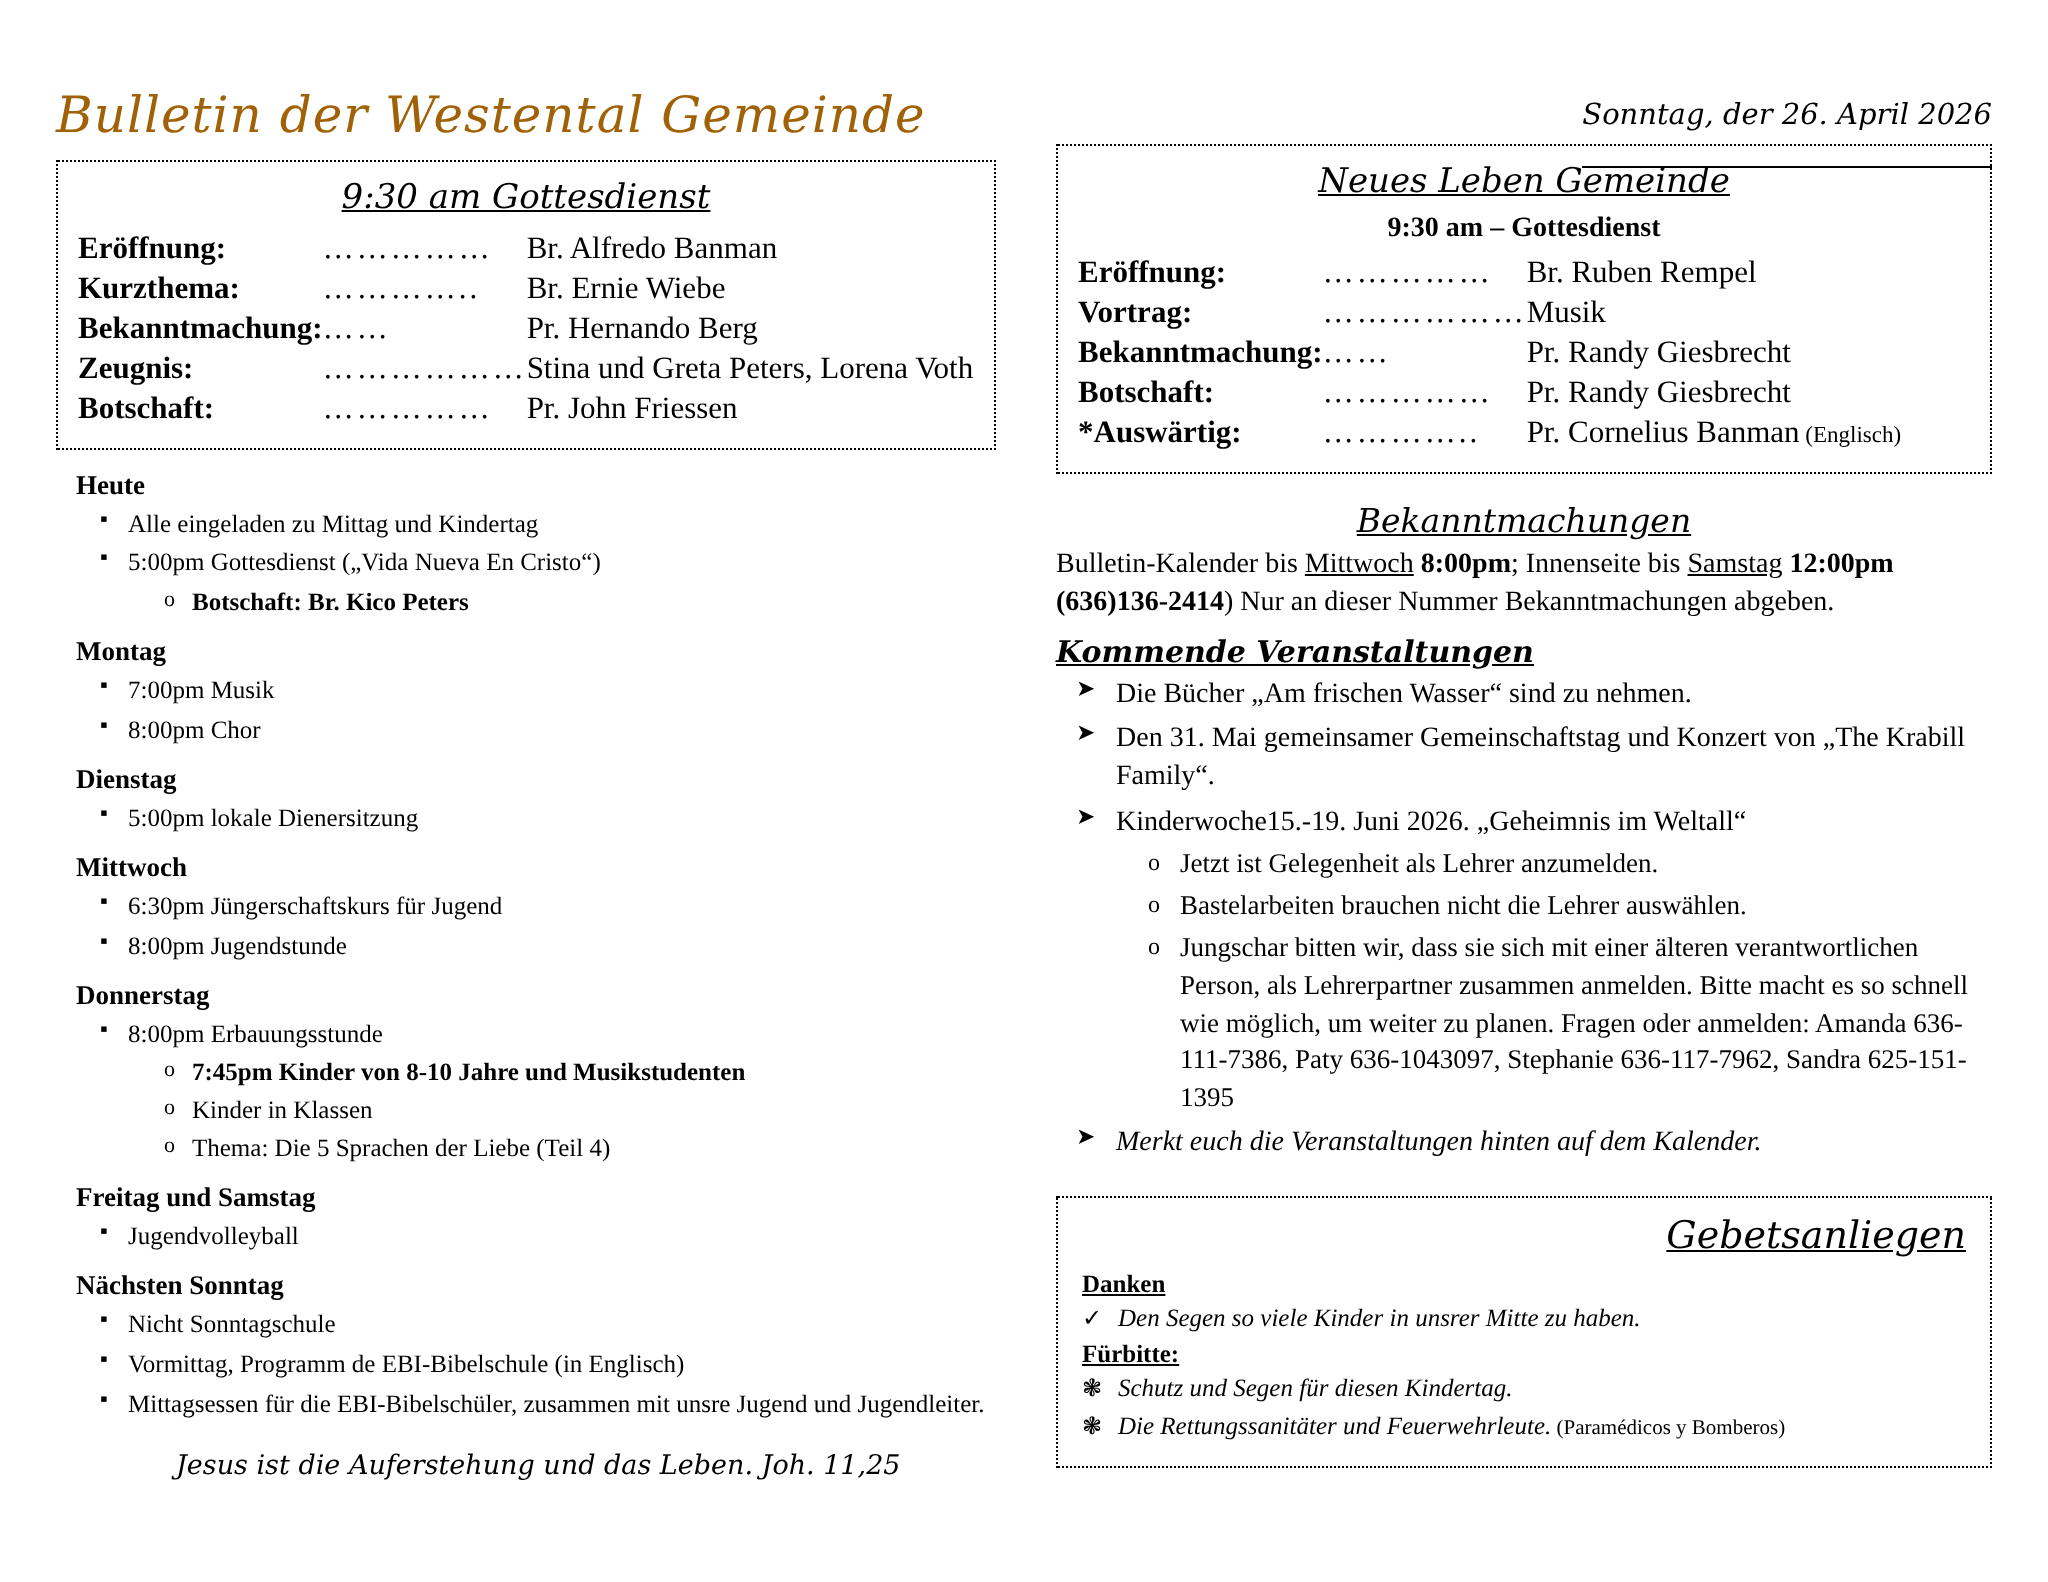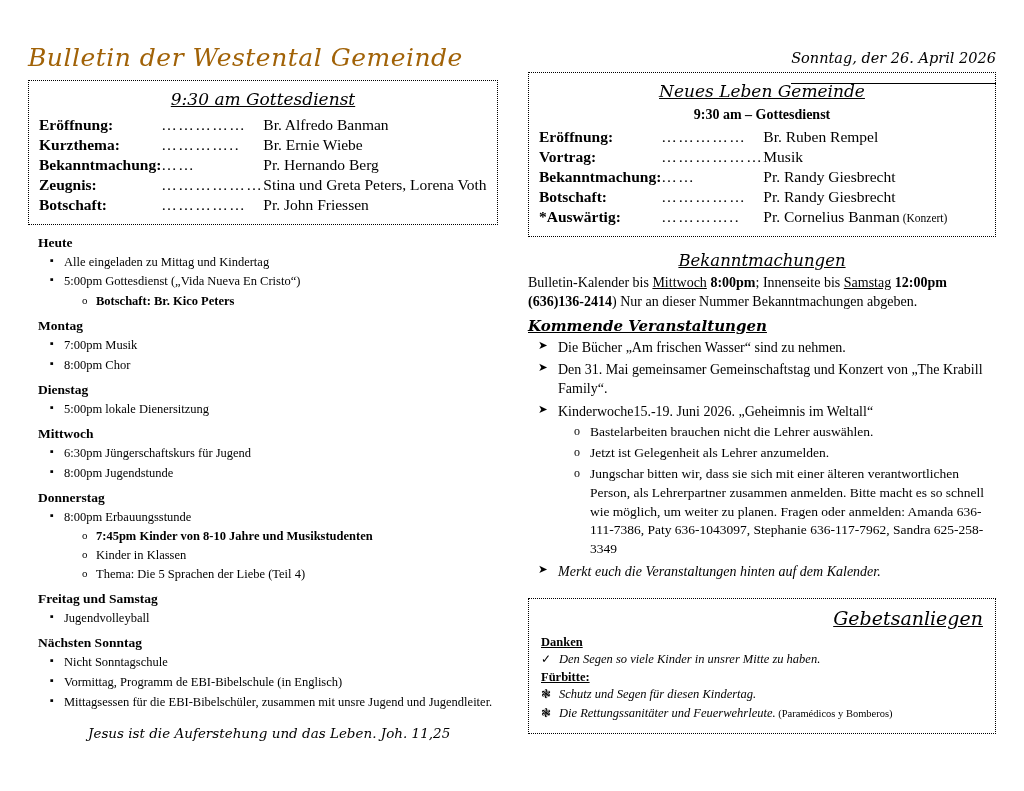--- a/index.html
+++ b/index.html
@@ -375,37 +375,37 @@
               <td class="val">Pr. Randy Giesbrecht</td>
             </tr>
             <tr>
               <td class="lbl">Botschaft:</td>
               <td class="dots">……………</td>
               <td class="val">Pr. Randy Giesbrecht</td>
             </tr>
             <tr>
               <td class="lbl">*Auswärtig:</td>
               <td class="dots">…………..</td>
-              <td class="val">Pr. Cornelius Banman<span class="small-note"> (Konzert)</span></td>
+              <td class="val">Pr. Cornelius Banman<span class="small-note"> (Englisch)</span></td>
             </tr>
           </tbody>
       </table>
     </div>
 
     <div class="section-head">Bekanntmachungen</div>
     <div class="para" id="ann-intro"><span>Bulletin-Kalender bis </span><span class="u">Mittwoch</span><span class="b"> 8:00pm</span><span>; Innenseite bis </span><span class="u">Samstag</span><span class="b"> 12:00pm (636)136-2414</span><span>) Nur an dieser Nummer Bekanntmachungen abgeben.</span></div>
 
     <div class="sub-head">Kommende Veranstaltungen</div>
     <ul class="arrow" id="events-list">
         <li><span>Die Bücher „Am frischen Wasser“ sind zu nehmen.</span></li>
         <li><span>Den 31. Mai gemeinsamer Gemeinschaftstag und Konzert von „The Krabill Family“.</span></li>
         <li><span>Kinderwoche15.-19. Juni 2026. „Geheimnis im Weltall“</span><ul class="circ">
+            <li>Jetzt ist Gelegenheit als Lehrer anzumelden.</li>
             <li>Bastelarbeiten brauchen nicht die Lehrer auswählen.</li>
-            <li>Jetzt ist Gelegenheit als Lehrer anzumelden.</li>
-            <li>Jungschar bitten wir, dass sie sich mit einer älteren verantwortlichen Person, als Lehrerpartner zusammen anmelden. Bitte macht es so schnell wie möglich, um weiter zu planen. Fragen oder anmelden: Amanda 636-111-7386, Paty 636-1043097, Stephanie 636-117-7962, Sandra 625-258-3349</li>
+            <li>Jungschar bitten wir, dass sie sich mit einer älteren verantwortlichen Person, als Lehrerpartner zusammen anmelden. Bitte macht es so schnell wie möglich, um weiter zu planen. Fragen oder anmelden: Amanda 636-111-7386, Paty 636-1043097, Stephanie 636-117-7962, Sandra 625-151-1395</li>
           </ul></li>
         <li><span class="ital">Merkt euch die Veranstaltungen hinten auf dem Kalender.</span></li>
       </ul>
 
     <div class="prayer-box">
       <div class="prayer-title">Gebetsanliegen</div>
       <div id="prayer-groups">
           <div class="prayer-label">Danken</div>
           <div class="prayer-item"><span class="mark">✓</span><span>Den Segen so viele Kinder in unsrer Mitte zu haben.</span></div>
           <div class="prayer-label">Fürbitte:</div>

